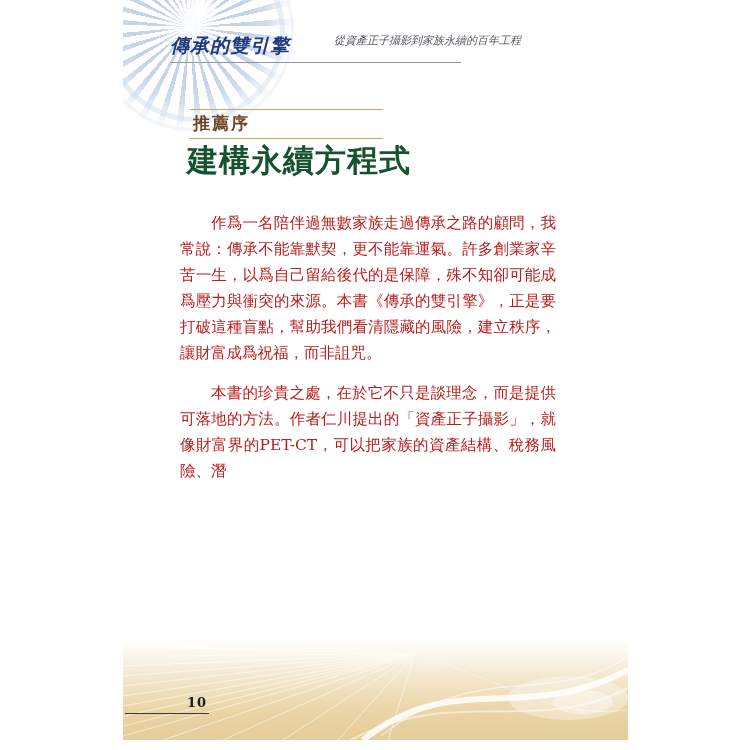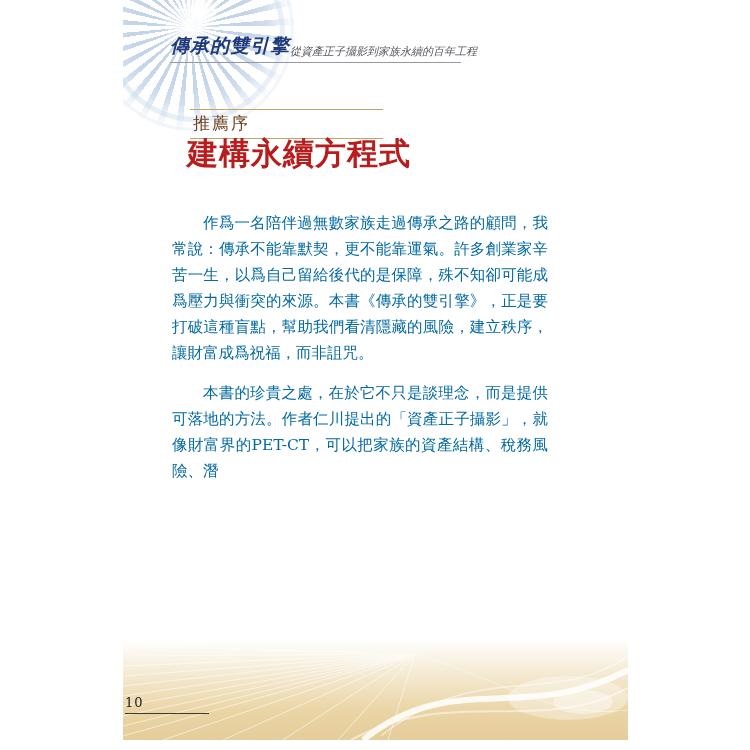--- a/index.html
+++ b/index.html
@@ -35,58 +35,58 @@
     background:radial-gradient(circle at 145px 145px, rgba(255,255,255,0) 28%, rgba(255,255,255,0.55) 52%, #ffffff 74%);
   }
   .flare{
     position:absolute;left:55px;top:-12px;width:44px;height:44px;
     background:
       linear-gradient(to right, rgba(255,255,255,0) 46%, #fff 50%, rgba(255,255,255,0) 54%),
       linear-gradient(to bottom, rgba(255,255,255,0) 46%, #fff 50%, rgba(255,255,255,0) 54%),
       radial-gradient(circle, #fff 18%, rgba(255,255,255,0) 62%);
   }
   
-  .runhead{position:absolute;left:47px;top:33px;width:300px;display:flex;align-items:flex-end;white-space:nowrap;}
+  .runhead{position:absolute;left:47px;top:33px;width:300px;display:flex;align-items:flex-start;white-space:nowrap;gap:44px;}
   .book-title{
     font-size:19px;font-weight:bold;font-style:italic;color:#1e3a7c;letter-spacing:1px;
   }
   .book-subtitle{
     font-size:11px;font-style:italic;color:#55555e;letter-spacing:0px;
   }
   .runhead-rule{position:absolute;left:47px;top:62px;width:291px;height:1px;background:#97979f;}
   
   .section-label{
     position:absolute;left:67px;top:109px;width:190px;
     border-top:1px solid #c5a566;border-bottom:1px solid #c5a566;
     padding:2px 0 3px 3px;
-    font-size:17px;font-weight:normal;color:#6f4322;letter-spacing:2px;
+    font-size:17px;font-weight:bold;color:#6f4322;letter-spacing:2px;
   }
   
   .chapter-title{
-    position:absolute;left:64px;top:133px;
-    font-size:31px;font-weight:bold;color:#b91c1c;letter-spacing:1px;white-space:nowrap;
+    position:absolute;left:64px;top:140px;
+    font-size:31px;font-weight:bold;color:#14532d;letter-spacing:1px;white-space:nowrap;
   }
   
   .body-text{
-    position:absolute;left:49px;top:210px;width:376px;
-    font-size:15.5px;line-height:26px;color:#0369a1;
+    position:absolute;left:57px;top:210px;width:376px;
+    font-size:15.5px;line-height:26px;color:#b91c1c;
     text-align:justify;
   }
   .body-text p{margin:0 0 14px 0;text-indent:2em;}
   
   .band{
     position:absolute;left:0;top:640px;width:505px;height:100px;
     background:linear-gradient(180deg, rgba(235,215,170,0) 0%, rgba(235,215,170,0.5) 32%, #ead5a6 70%, #e5cd9a 100%);
   }
   .band svg{position:absolute;left:0;top:0;}
   
   .folio{
     position:absolute;left:2px;top:695px;width:82px;
-    border-bottom:1px solid #3a3a3a;
-    font-size:13px;color:#1c1c1c;padding:0 2px 3px 0;letter-spacing:1px;
+    border-bottom:1px solid #3a3a3a;text-align:right;
+    font-size:13px;color:#1c1c1c;padding:0 2px 3px 0;letter-spacing:1px;font-weight:bold;
   }
 </style>
 </head>
 <body>
 
 <div class="page">
 
   <div class="burst-wrap">
     <div class="burst"></div>
     <div class="burst-ring1"></div>

